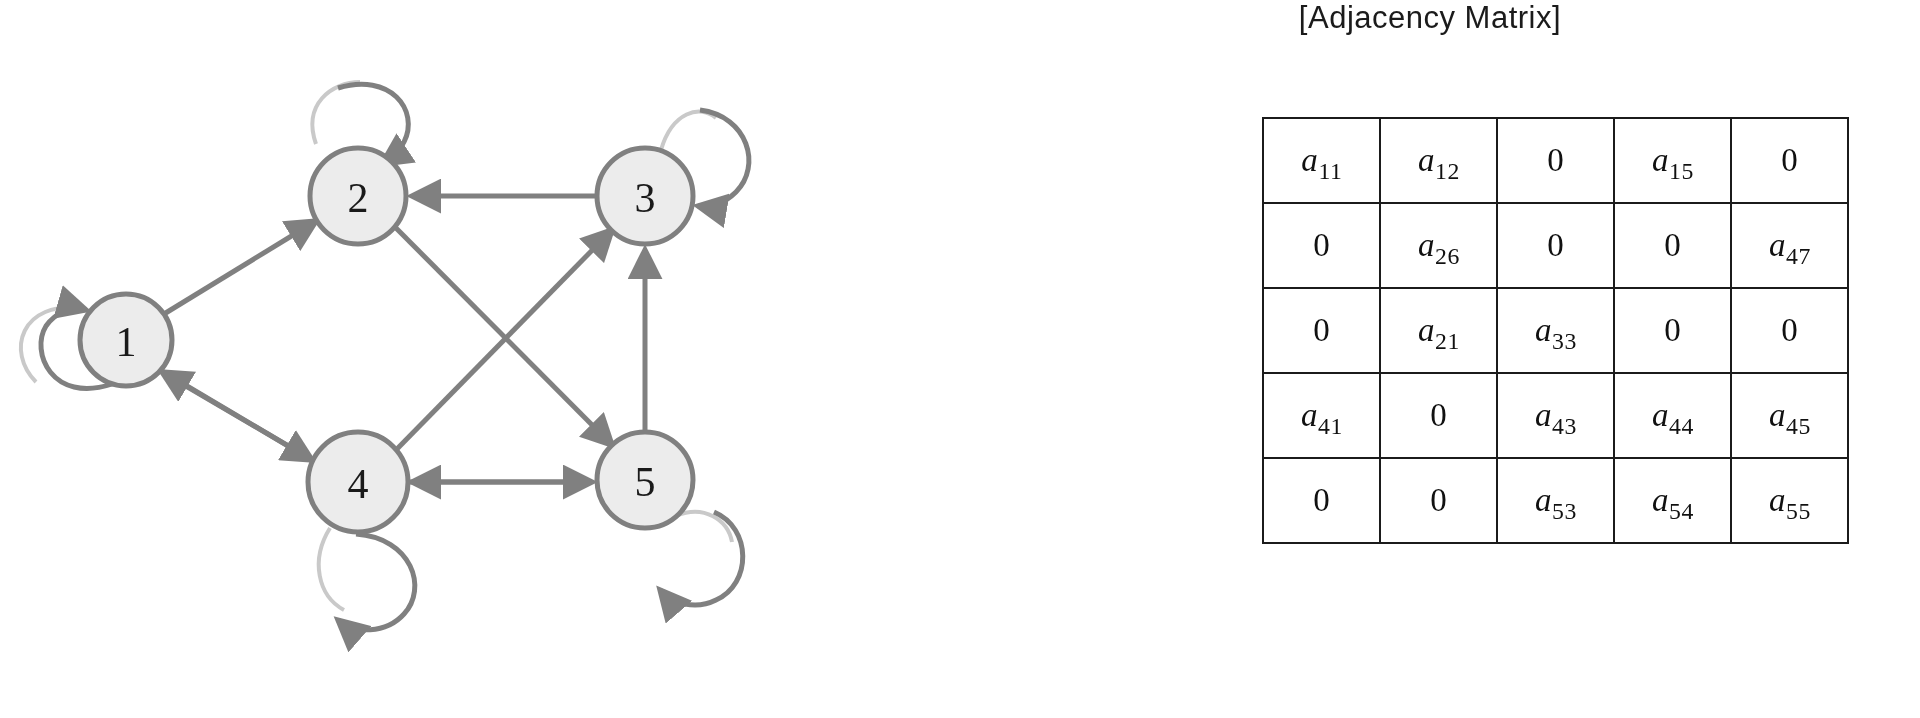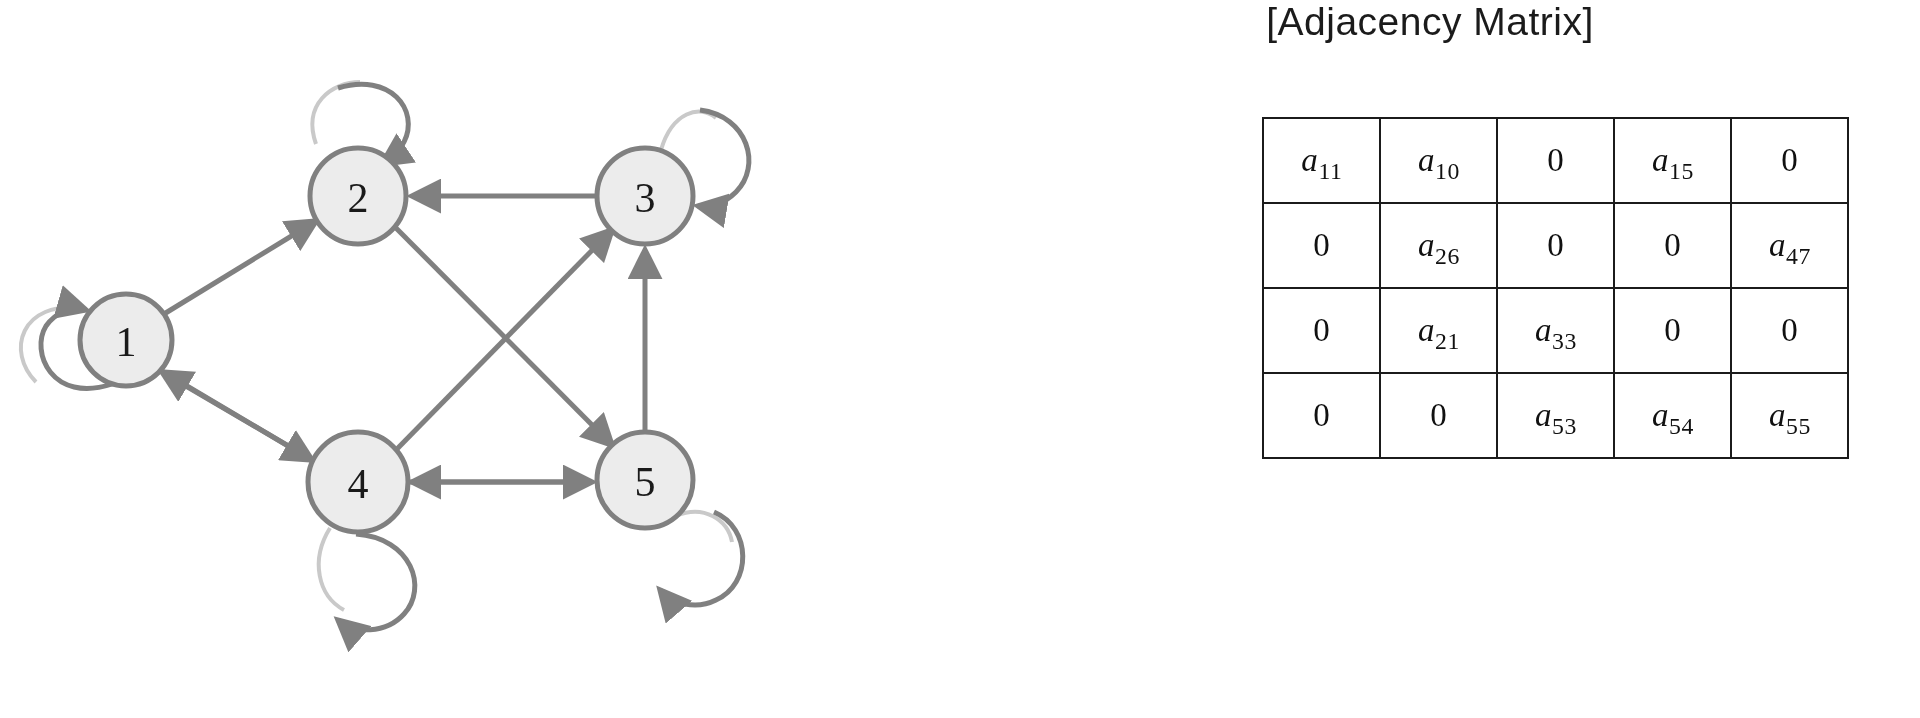--- a/index.html
+++ b/index.html
@@ -26,21 +26,21 @@
   .loop-path { stroke: #808080; stroke-width: 5; fill: none; }
   .loop-ghost { stroke: #c9c9c9; stroke-width: 4; fill: none; }
 
   
   #matrix-panel {
     position: absolute; left: 980px; top: 0; width: 940px; height: 718px;
   }
   #matrix-title {
     position: absolute; left: 0; top: 0; width: 900px;
     text-align: center;
-    font-size: 39px; color: #1b1b1b; letter-spacing: 0.5px;
+    font-size: 31px; color: #1b1b1b; letter-spacing: 0.5px;
     font-family: "Liberation Sans", sans-serif;
     white-space: pre;
   }
   #matrix-table {
     position: absolute; left: 282px; top: 117px;
     border-collapse: collapse;
     table-layout: fixed;
   }
   #matrix-table td {
     width: 117px; height: 85px;
@@ -135,40 +135,47 @@
     </svg>
   </div>
 
   <div id="matrix-panel">
     <div id="matrix-title">[Adjacency Matrix]</div>
 
     <table id="matrix-table">
       <tbody>
         <tr>
           <td><span class="cell-var">a<sub>11</sub></span></td>
-          <td><span class="cell-var">a<sub>10</sub></span></td>
+          <td><span class="cell-var">a<sub>12</sub></span></td>
           <td><span class="cell-zero">0</span></td>
           <td><span class="cell-var">a<sub>15</sub></span></td>
           <td><span class="cell-zero">0</span></td>
         </tr>
         <tr>
           <td><span class="cell-zero">0</span></td>
           <td><span class="cell-var">a<sub>26</sub></span></td>
           <td><span class="cell-zero">0</span></td>
           <td><span class="cell-zero">0</span></td>
           <td><span class="cell-var">a<sub>47</sub></span></td>
         </tr>
         <tr>
           <td><span class="cell-zero">0</span></td>
           <td><span class="cell-var">a<sub>21</sub></span></td>
           <td><span class="cell-var">a<sub>33</sub></span></td>
           <td><span class="cell-zero">0</span></td>
           <td><span class="cell-zero">0</span></td>
         </tr>
         <tr>
+          <td><span class="cell-var">a<sub>41</sub></span></td>
+          <td><span class="cell-zero">0</span></td>
+          <td><span class="cell-var">a<sub>43</sub></span></td>
+          <td><span class="cell-var">a<sub>44</sub></span></td>
+          <td><span class="cell-var">a<sub>45</sub></span></td>
+        </tr>
+        <tr>
           <td><span class="cell-zero">0</span></td>
           <td><span class="cell-zero">0</span></td>
           <td><span class="cell-var">a<sub>53</sub></span></td>
           <td><span class="cell-var">a<sub>54</sub></span></td>
           <td><span class="cell-var">a<sub>55</sub></span></td>
         </tr>
       </tbody>
     </table>
   </div>
 

